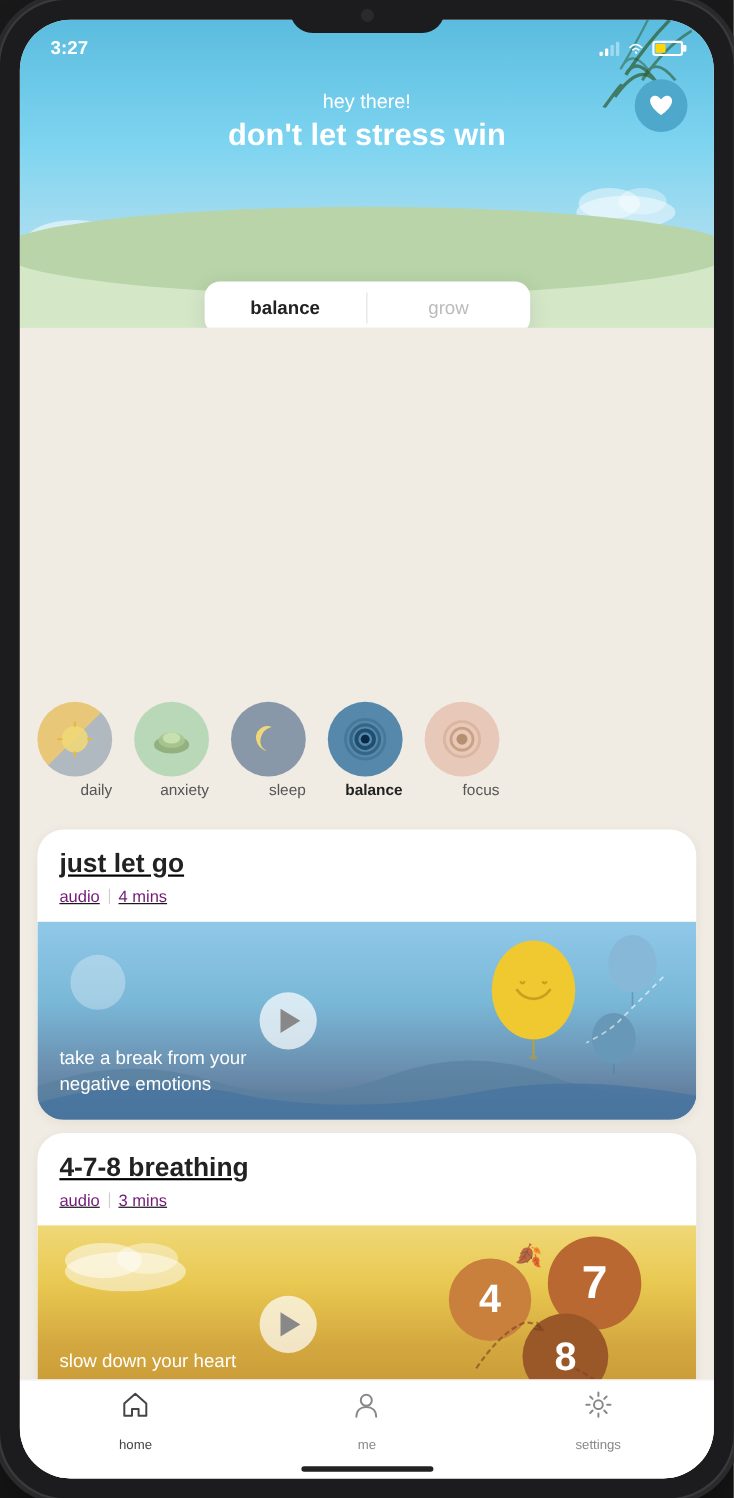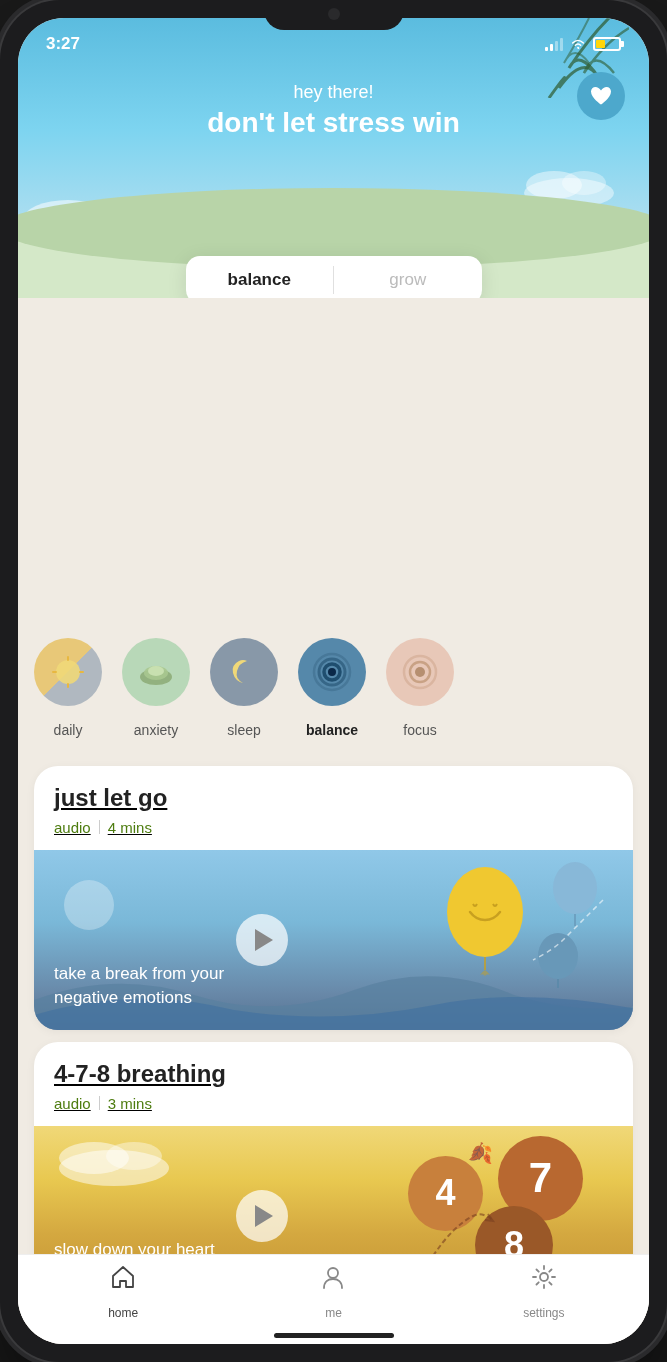--- a/index.html
+++ b/index.html
@@ -216,22 +216,22 @@
       padding: 30px 16px 16px;
       gap: 20px;
       scrollbar-width: none;
     }
 
     .categories-scroll::-webkit-scrollbar { display: none; }
 
     .category-item {
       display: flex;
       flex-direction: column;
-      align-items: center;
-      gap: 16px;
+      align-items: flex-end;
+      gap: 4px;
       flex-shrink: 0;
       cursor: pointer;
     }
 
     .category-circle {
       width: 68px;
       height: 68px;
       border-radius: 50%;
       display: flex;
       align-items: center;
@@ -283,21 +283,21 @@
 
     .card-meta {
       display: flex;
       align-items: center;
       gap: 8px;
       margin-top: 6px;
     }
 
     .card-meta-text {
       font-size: 15px;
-      color: #4d7c0f;
+      color: #701a75;
     }
 
     .card-meta-divider {
       width: 1px;
       height: 14px;
       background: #ccc;
     }
 
     .card-image {
       height: 180px;

